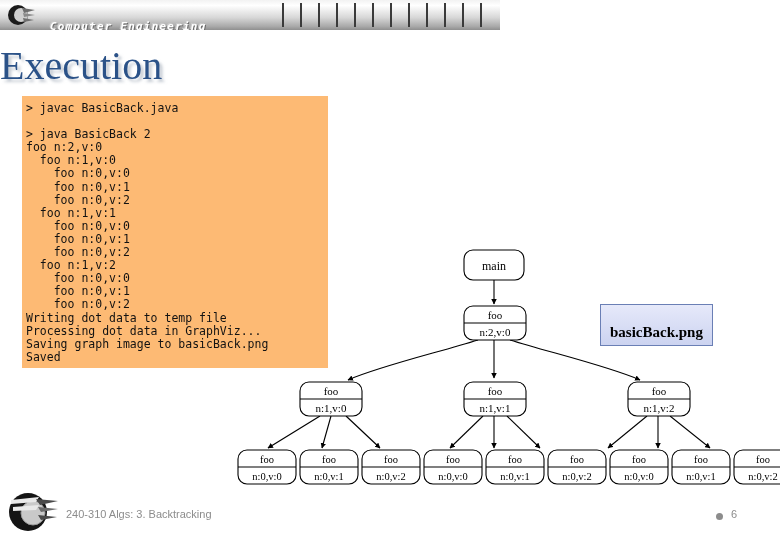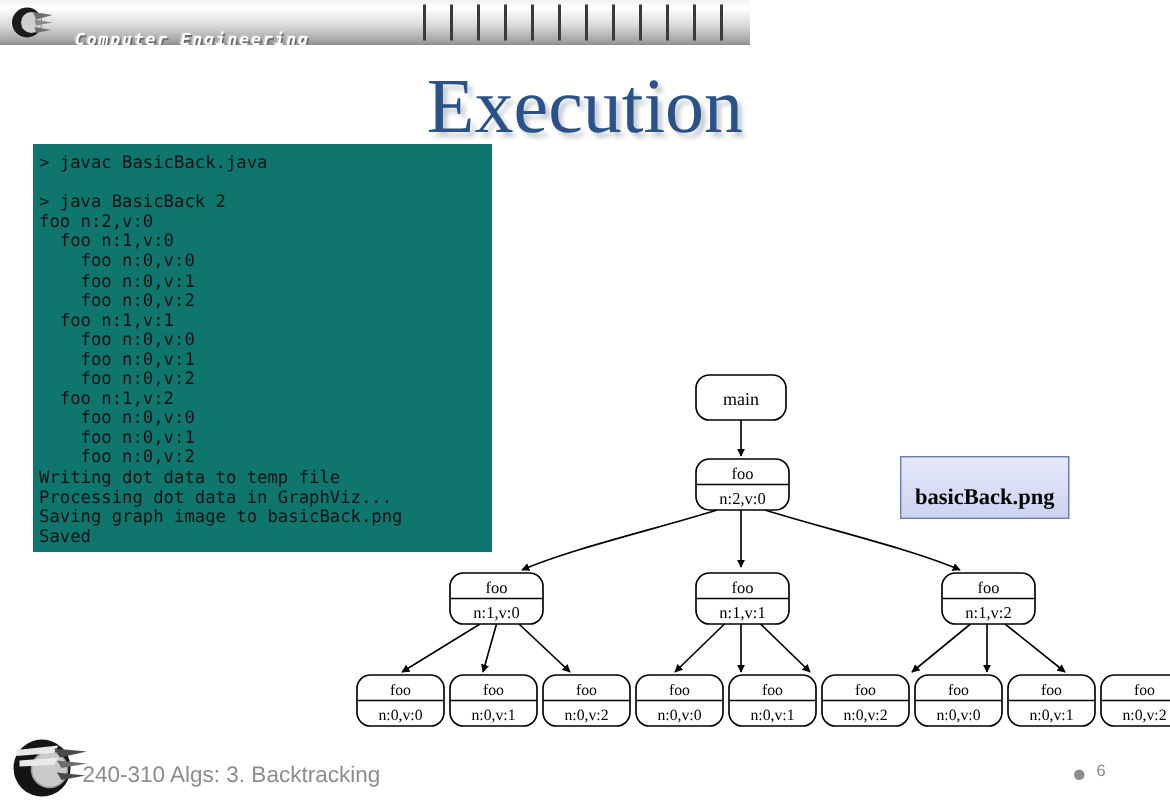--- a/index.html
+++ b/index.html
@@ -53,34 +53,34 @@
     width: 2px;
     height: 24px;
     background: #3a3a3a;
   }
 
   
   #slide-title {
     position: absolute;
     left: 0; top: 42px;
     width: 780px;
-    text-align: center;
+    text-align: left;
     font-family: "Liberation Serif", serif;
-    font-size: 52px;
+    font-size: 40px;
     color: #2b5288;
     text-shadow: 3px 3px 3px rgba(150,160,175,0.55);
   }
 
   
   #terminal-panel {
     position: absolute;
     left: 22px; top: 96px;
     width: 306px;
     height: 272px;
-    background: #0f766e;
+    background: #fdba74;
     color: #121212;
     font-family: "DejaVu Sans Mono", monospace;
     font-size: 11.5px;
     line-height: 13.1px;
     padding: 6px 0 0 4px;
     box-sizing: border-box;
     white-space: pre;
     overflow: hidden;
   }
 
@@ -108,22 +108,22 @@
   }
 
   
   #footer-logo {
     position: absolute;
     left: 6px; top: 490px;
     width: 54px; height: 44px;
   }
   #footer-text {
     position: absolute;
-    left: 55px; top: 508px;
-    font-size: 15px;
+    left: 66px; top: 508px;
+    font-size: 11px;
     color: #8c8c8c;
     white-space: nowrap;
   }
   #footer-bullet {
     position: absolute;
     left: 716px; top: 513px;
     width: 7px; height: 7px;
     border-radius: 50%;
     background: #8c8c8c;
   }

